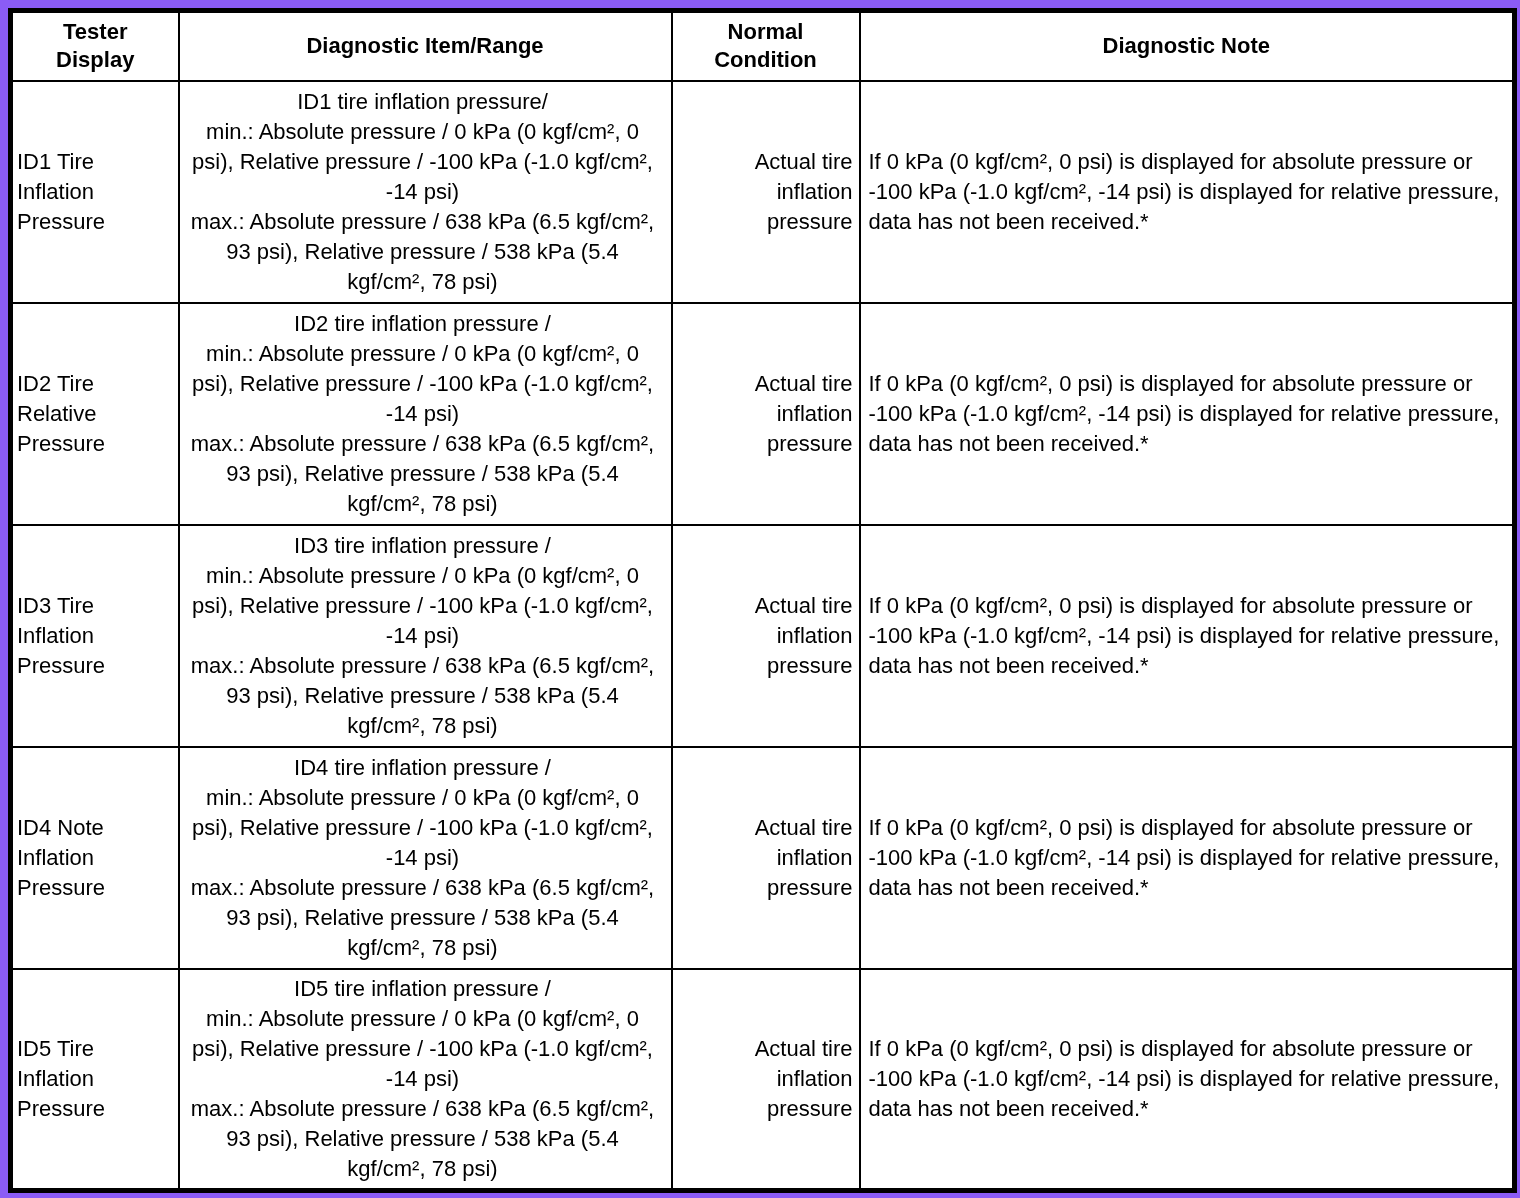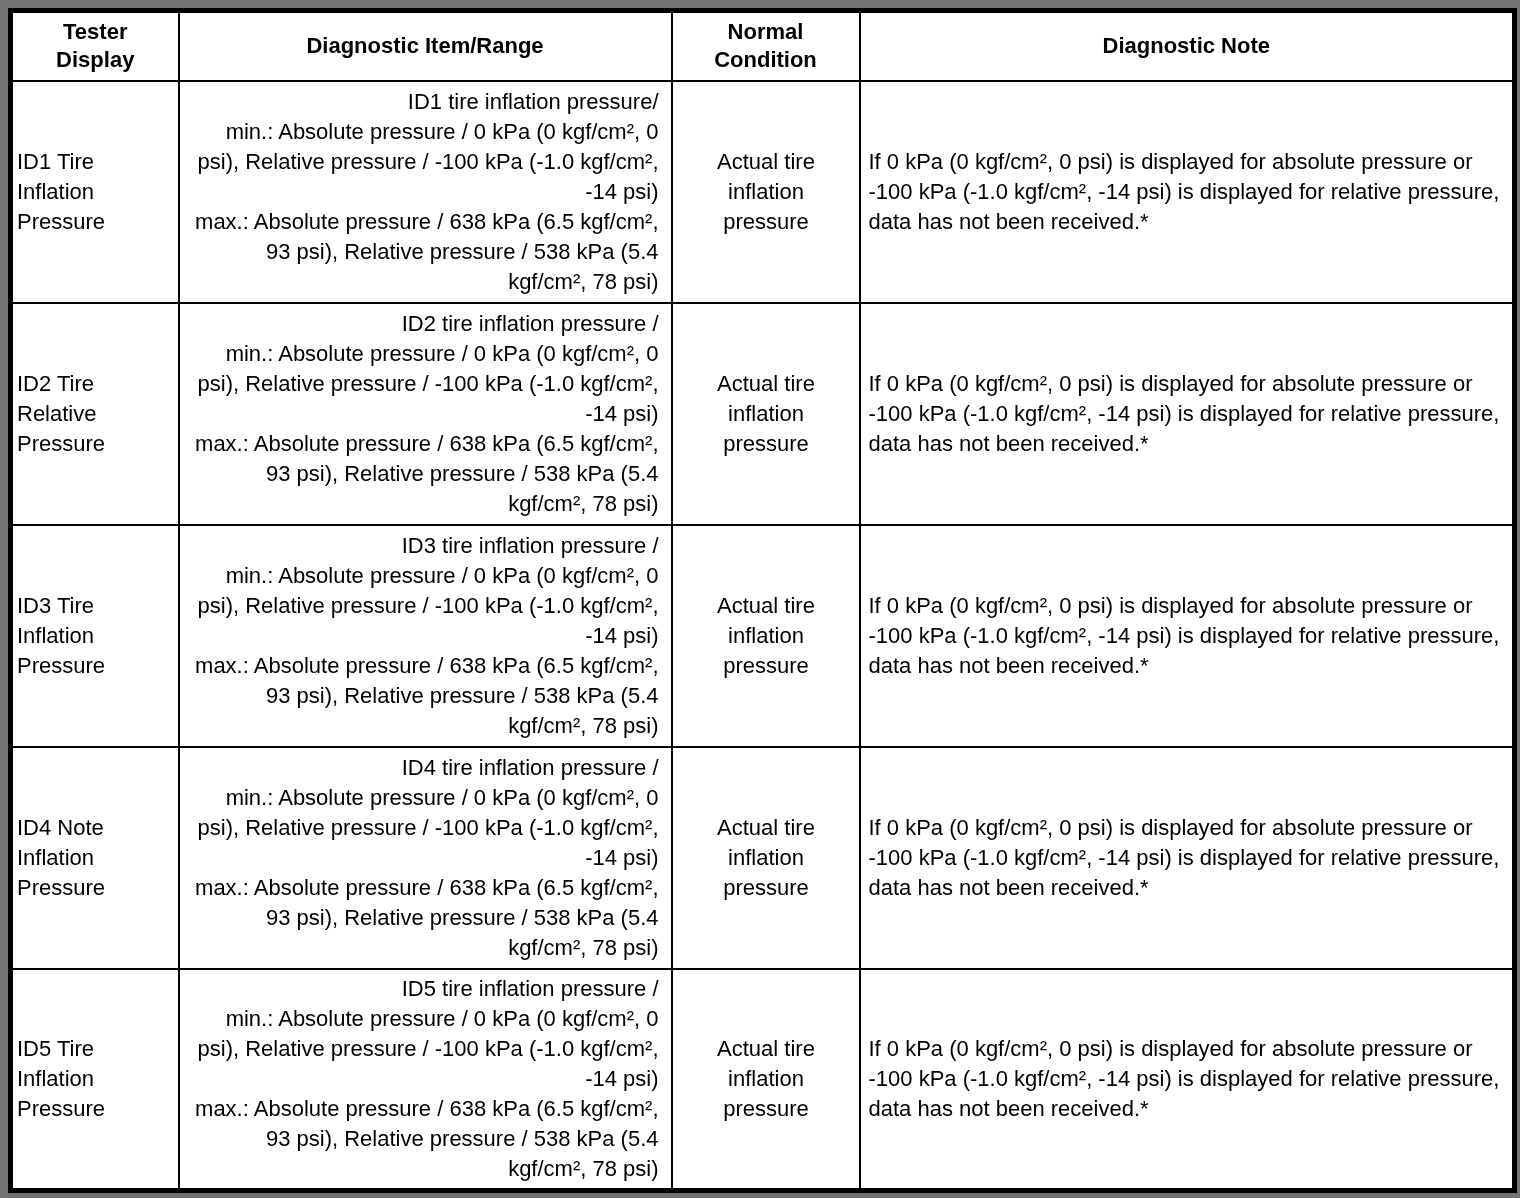--- a/index.html
+++ b/index.html
@@ -10,21 +10,21 @@
   body {
     width: 1520px;
     height: 1198px;
     position: relative;
     font-family: "Liberation Sans", sans-serif;
     color: #000000;
   }
   .page {
     position: absolute;
     inset: 0;
-    background: #737373;
+    background: #8b5cf6;
   }
   table.spec-table {
     position: absolute;
     left: 8px;
     top: 8px;
     width: 1504px;
     border-collapse: collapse;
     table-layout: fixed;
     border: 5px solid #000000;
     background: #ffffff;
@@ -47,25 +47,25 @@
     line-height: 28px;
     padding: 2px 4px;
   }
   tbody tr {
     height: 222px;
   }
   td.col-tester {
     padding: 2px 4px;
   }
   td.col-measure {
-    text-align: right;
+    text-align: center;
     padding: 4px 12px 4px 7px;
   }
   td.col-normal {
-    text-align: center;
+    text-align: right;
     padding: 4px 6px 4px 7px;
   }
   td.col-note {
     text-align: left;
     padding: 4px 12px 4px 8px;
     margin-top: 16px;
   }
 </style>
 </head>
 <body>

